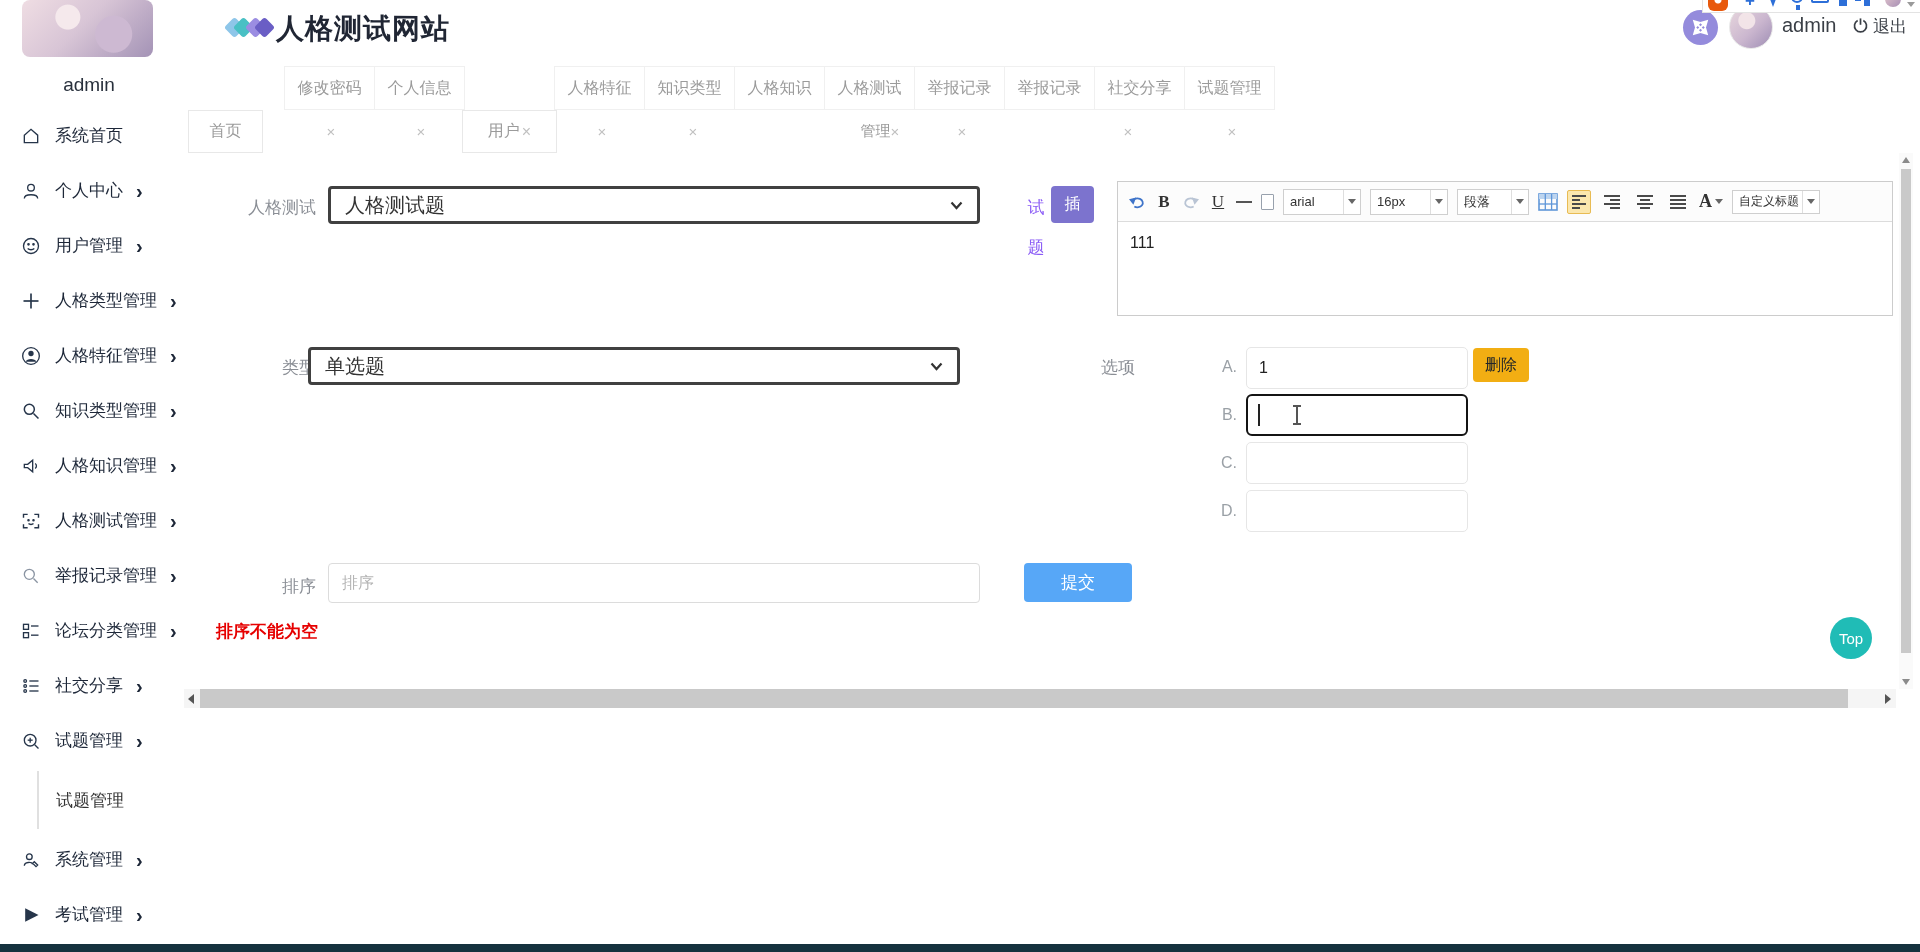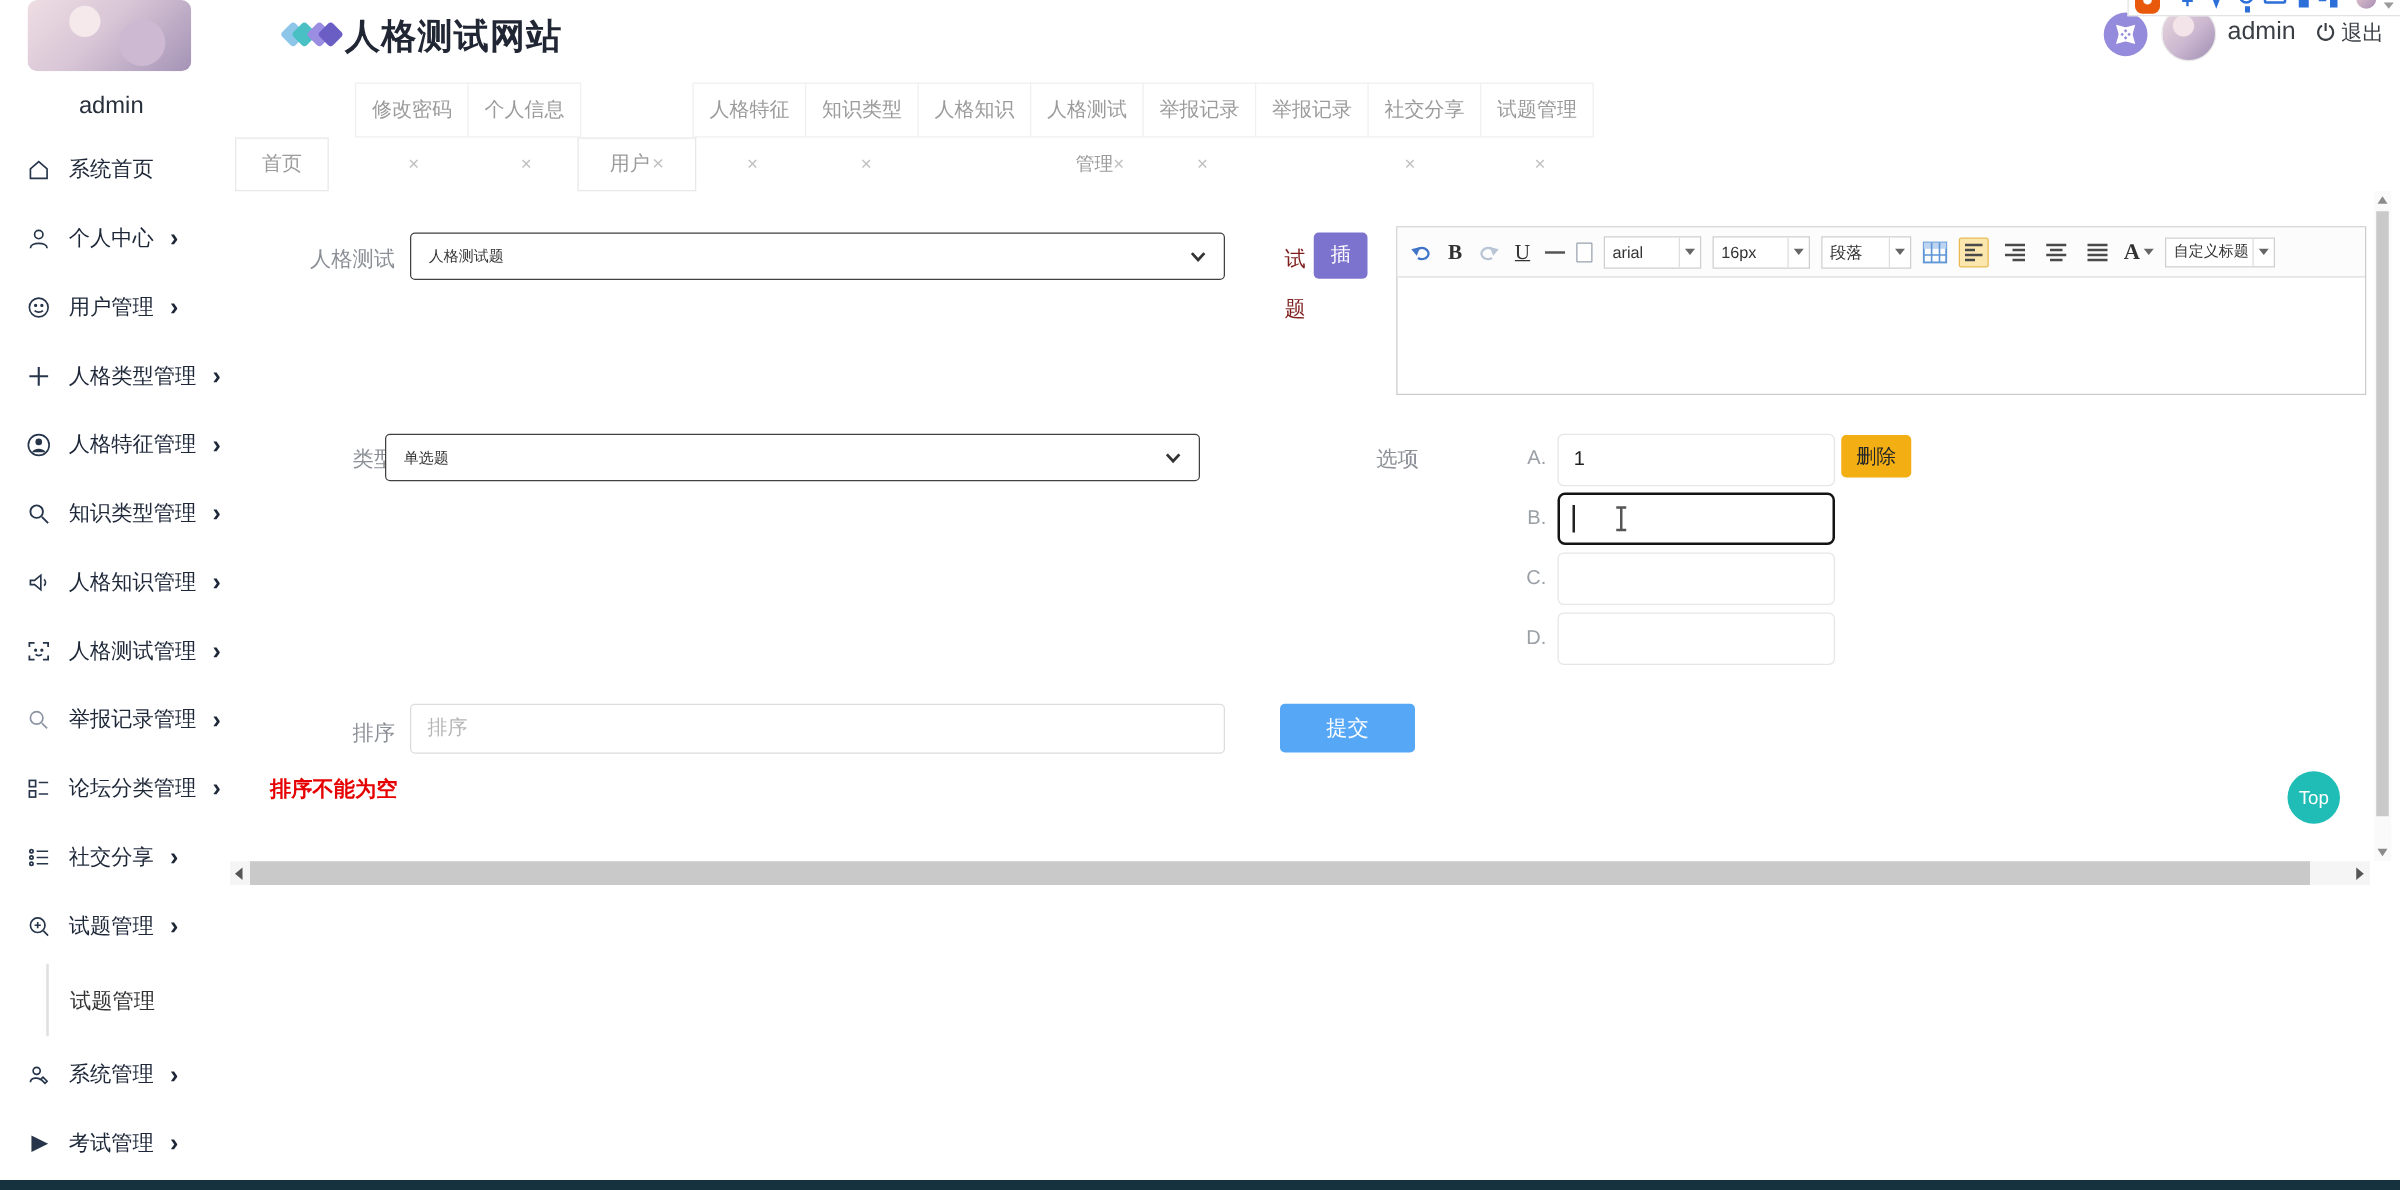--- a/index.html
+++ b/index.html
@@ -66,24 +66,24 @@
   
   .t1 { top:66px; height:44px; width:91px; background:#fff; border:1px solid #f0f0f0;
         color:#9b9b9b; font-size:16px; }
   .t2box { top:110px; height:43px; background:#fff; border:1px solid #e8e8e8; color:#9b9b9b; font-size:16px; }
   .t2x { top:110px; height:43px; width:30px; color:#c0c0c0; font-size:15px; }
   .t2lbl { color:#9b9b9b; }
   .t2box .x { color:#c0c0c0; margin-left:2px; }
 
   
   .f-label { color:#8b8f96; font-size:17px; text-align:right; width:120px; }
-  .sel { background:#fff; border:1px solid #404040; border-radius:4px; height:38px;
-         display:flex; align-items:center; padding:0 14px; font-size:12px; color:#333; }
+  .sel { background:#fff; border:3px solid #404040; border-radius:4px; height:38px;
+         display:flex; align-items:center; padding:0 14px; font-size:20px; color:#333; }
   .sel .sp { flex:1; }
-  .vlabel { width:24px; line-height:40px; color:#7f1d1d; font-size:17px; word-break:break-all; text-align:center; }
+  .vlabel { width:24px; line-height:40px; color:#8b5cf6; font-size:17px; word-break:break-all; text-align:center; }
   .btn-insert { background:#7c73ce; color:#fff; font-size:16px; border-radius:4px;
       width:43px; height:37px; border:none; }
 
   
   .editor { left:1117px; top:181px; width:776px; height:135px; border:1px solid #cccccc; background:#fff; }
   .ed-toolbar { height:40px; border-bottom:1px solid #dcdcdc; background:#fcfcfc;
       display:flex; align-items:center; padding-left:10px; gap:9px; }
   .tbtn { min-width:18px; height:24px; display:flex; align-items:center; justify-content:center;
           font-family:"Liberation Serif", serif; font-size:17px; color:#333; cursor:pointer; }
   .tbtn.u { text-decoration:underline; }
@@ -478,20 +478,21 @@
       <span class="A">A</span>
       <span class="tri"></span>
     </span>
     <span class="tsel" style="width:88px;height:24px">
       <span class="tx" style="font-size:12px">自定义标题</span>
       <span class="dd">
           <span class="tri"></span>
         </span>
     </span>
   </div>
+  <div class="ed-content">111</div>
 </div>
 
 <div class="abs f-label" style="left:196px;top:356px">类型</div>
 <div class="abs sel" style="left:308px;top:347px;width:652px">
   <span class="sp">单选题</span>
   <svg width="13" height="9" viewBox="0 0 13 9">
       <polyline points="1.5,1.5 6.5,7 11.5,1.5" fill="none" stroke="#333" stroke-width="2.2"></polyline>
     </svg>
 </div>
 

